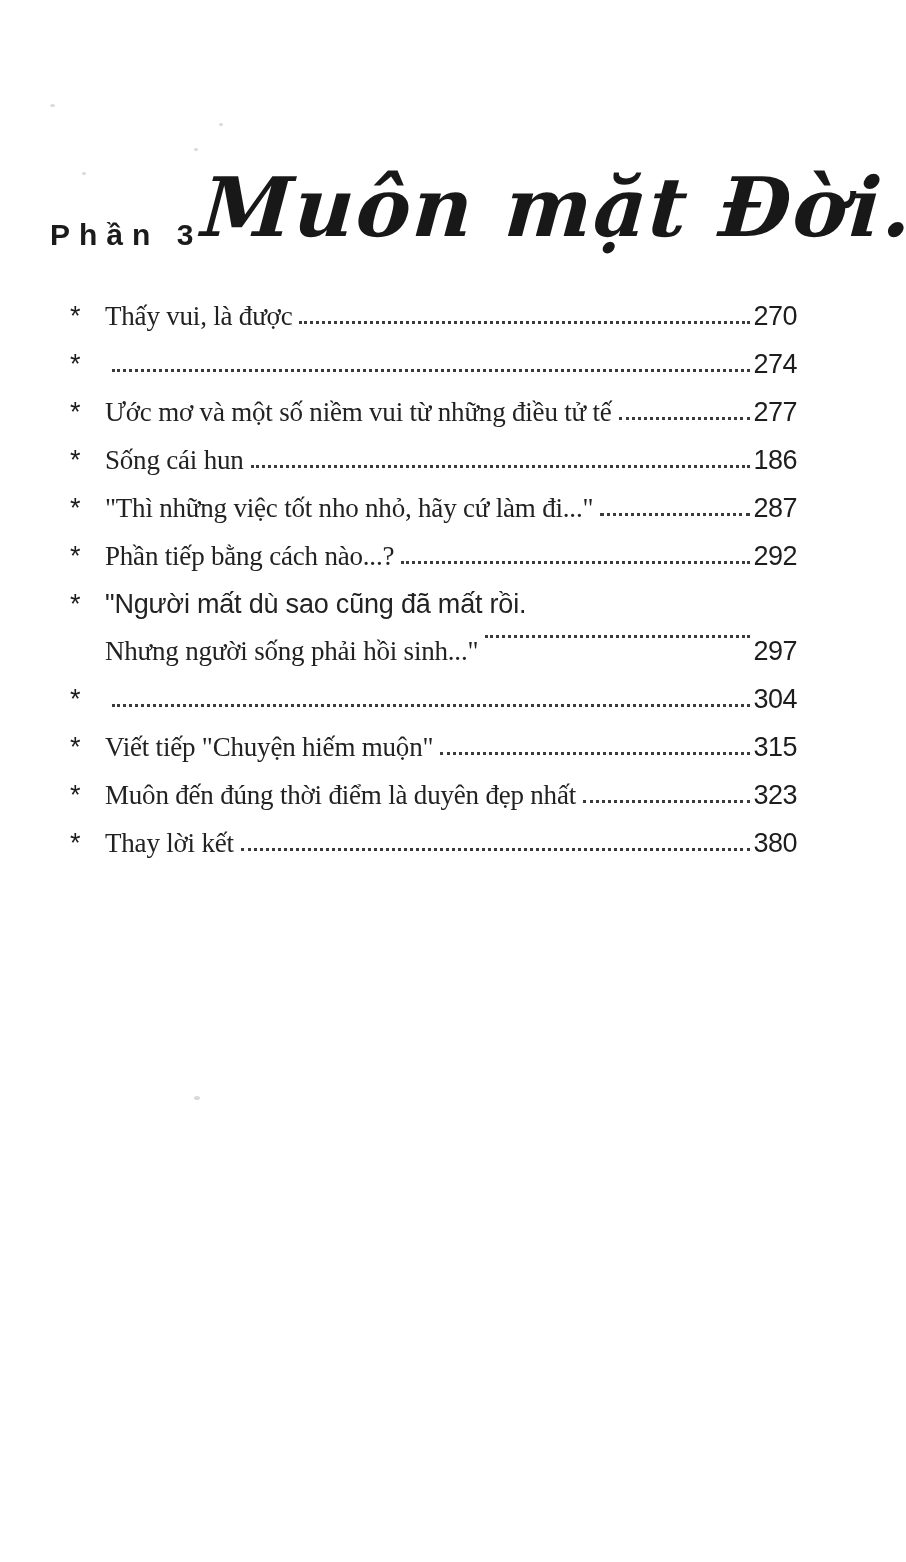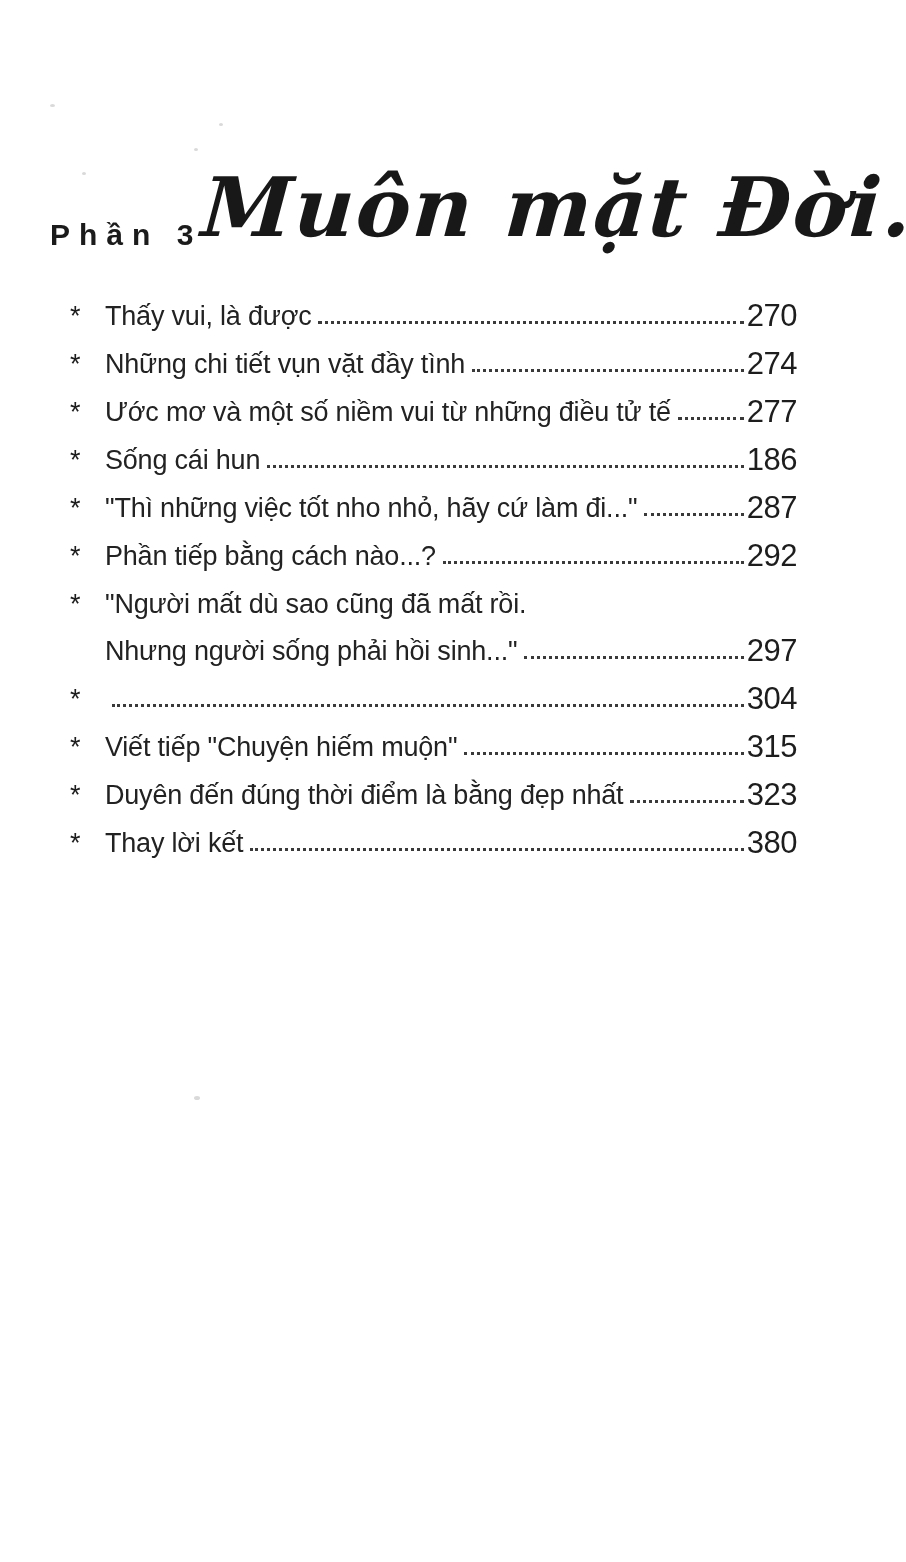--- a/index.html
+++ b/index.html
@@ -63,42 +63,43 @@
     color: #222222;
   }
   .bullet {
     flex: 0 0 35px;
     font-size: 27px;
     color: #1d1d1d;
   }
   .title {
     white-space: nowrap;
     letter-spacing: -0.2px;
+    font-family: Liberation Serif, serif;
   }
   .leader {
     flex: 1 1 auto;
     min-width: 14px;
     border-bottom: 3px dotted #3a3a3a;
     margin: 0 3px 8px 7px;
   }
   .page-num {
-    font-size: 31px;
+    font-size: 27px;
     color: #1d1d1d;
     letter-spacing: -0.5px;
   }
   .row-multi { align-items: flex-start; }
   .row-multi .lines { flex: 1 1 auto; }
   .row-multi .line1 {
     line-height: 32px;
     margin-bottom: 15px;
     letter-spacing: -0.2px;
   }
   .row-multi .line2 {
     display: flex;
-    align-items: flex-end;
+    align-items: flex-start;
     line-height: 32px;
   }
   
   .speck {
     position: absolute;
     background: #b9b9b9;
     border-radius: 50%;
     opacity: 0.55;
   }
   .speck-1 { left: 50px;  top: 104px; width: 5px; height: 3px; }
@@ -119,21 +120,20 @@
 
   <div class="row">
     <span class="bullet">*</span>
     <span class="title">Thấy vui, là được</span>
     <span class="leader"></span>
     <span class="page-num">270</span>
   </div>
 
   <div class="row">
     <span class="bullet">*</span>
-    <span class="title">Những chi tiết vụn vặt đầy tình</span>
     <span class="leader"></span>
     <span class="page-num">274</span>
   </div>
 
   <div class="row">
     <span class="bullet">*</span>
     <span class="title">Ước mơ và một số niềm vui từ những điều tử tế</span>
     <span class="leader"></span>
     <span class="page-num">277</span>
   </div>
@@ -179,21 +179,21 @@
 
   <div class="row">
     <span class="bullet">*</span>
     <span class="title">Viết tiếp "Chuyện hiếm muộn"</span>
     <span class="leader"></span>
     <span class="page-num">315</span>
   </div>
 
   <div class="row">
     <span class="bullet">*</span>
-    <span class="title">Duyên đến đúng thời điểm là bằng đẹp nhất</span>
+    <span class="title">Muôn đến đúng thời điểm là duyên đẹp nhất</span>
     <span class="leader"></span>
     <span class="page-num">323</span>
   </div>
 
   <div class="row">
     <span class="bullet">*</span>
     <span class="title">Thay lời kết</span>
     <span class="leader"></span>
     <span class="page-num">380</span>
   </div>

